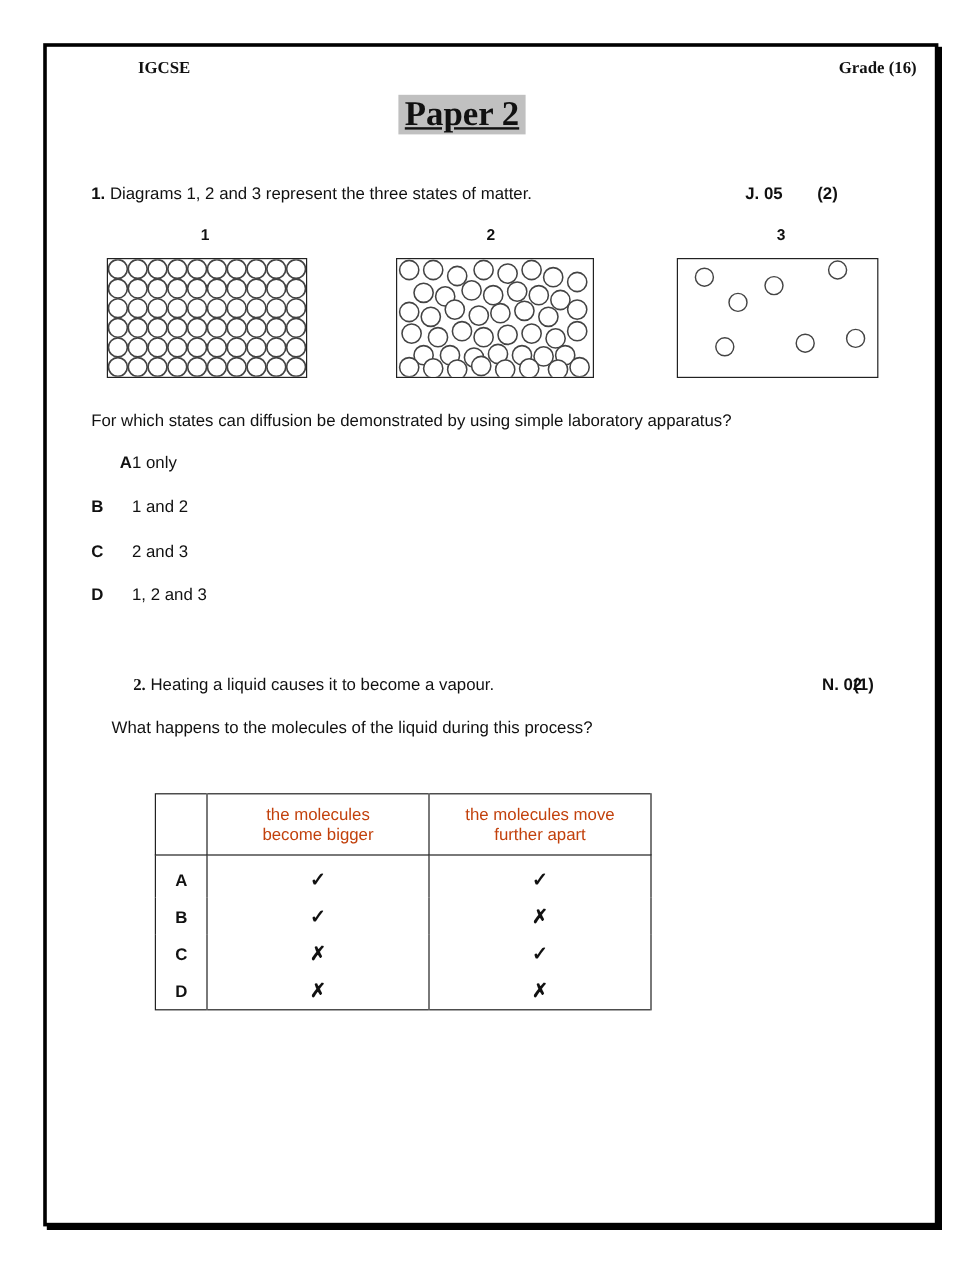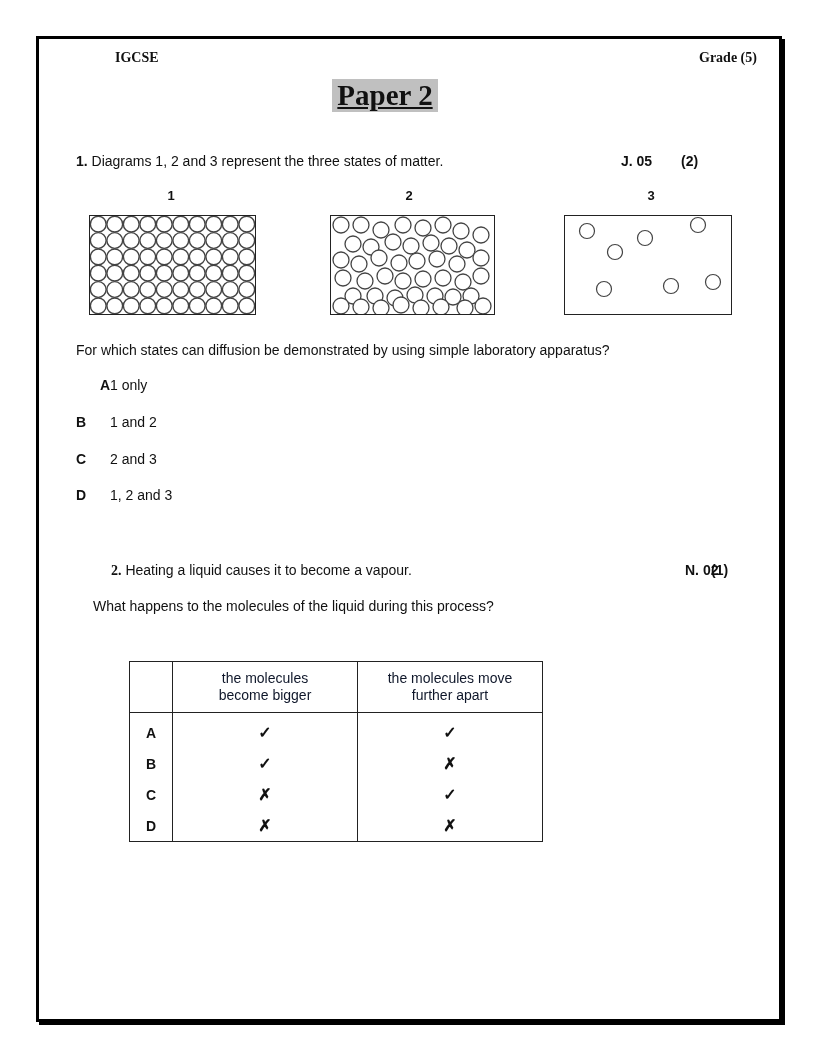--- a/index.html
+++ b/index.html
@@ -13,36 +13,36 @@
   .qnum { font-weight: bold; }
   .ref { font-weight: bold; font-size: 14px; }
   .diag-label { font-weight: bold; font-size: 13px; width: 20px; text-align: center; }
   .diag { border: 1px solid #222; background: #fff; }
   .diag svg { display: block; }
   .opt { font-size: 14px; }
   .opt .letter { display: inline-block; width: 34px; font-weight: bold; }
   table.ans { position: absolute; left: 129px; top: 661px; border-collapse: collapse; font-size: 14px; }
   table.ans td, table.ans th { border-left: 1px solid #222; border-right: 1px solid #222; padding: 0; text-align: center; }
   table.ans { border: 1px solid #222; }
-  table.ans th { font-weight: normal; color: #0f172a; height: 50px; border-bottom: 1px solid #222; line-height: 17px; }
+  table.ans th { font-weight: normal; color: #c2410c; height: 50px; border-bottom: 1px solid #222; line-height: 17px; }
   table.ans td { height: 31px; }
   table.ans td.rl { font-weight: bold; width: 42px; }
   table.ans th.c0 { width: 42px; }
   table.ans th.c1 { width: 184px; }
   table.ans th.c2 { width: 184px; }
   table.ans tbody tr:first-child td { padding-top: 4px; }
   .mark { font-size: 16px; font-weight: bold; }
 </style>
 </head>
 <body>
 
 <div class="page-frame"></div>
 
 <div class="abs serif hdr" style="left:80px; top:50px;">IGCSE</div>
-<div class="abs serif hdr" style="left:664px; top:50px;">Grade (5)</div>
+<div class="abs serif hdr" style="left:664px; top:50px;">Grade (16)</div>
 <div class="abs title">Paper 2</div>
 
 <div class="abs q" style="left:76px; top:153px;">
   <span class="qnum">1.</span>
   <span>Diagrams 1, 2 and 3 represent the three states of matter.</span>
 </div>
 <div class="abs ref" style="left:621px; top:153px;">J. 05</div>
 <div class="abs ref" style="left:681px; top:153px;">(2)</div>
 
 <div class="abs diag-label" style="left:161px; top:188px;">1</div>

